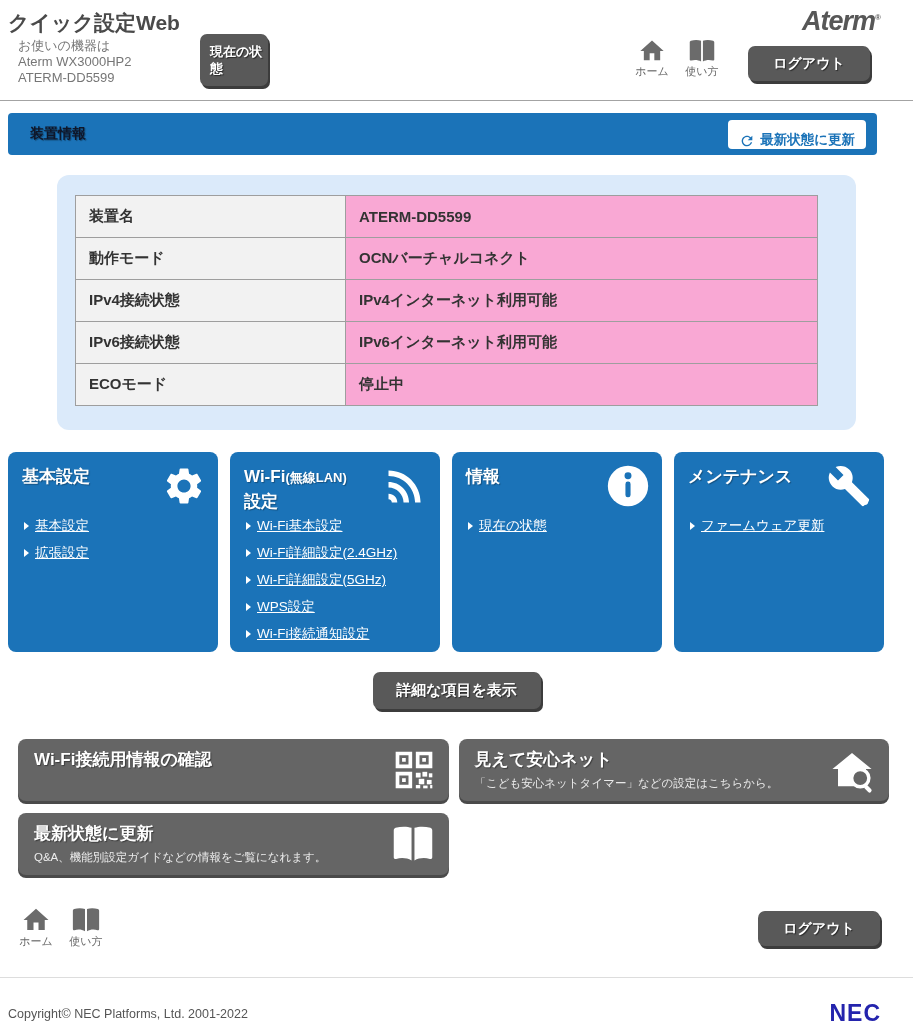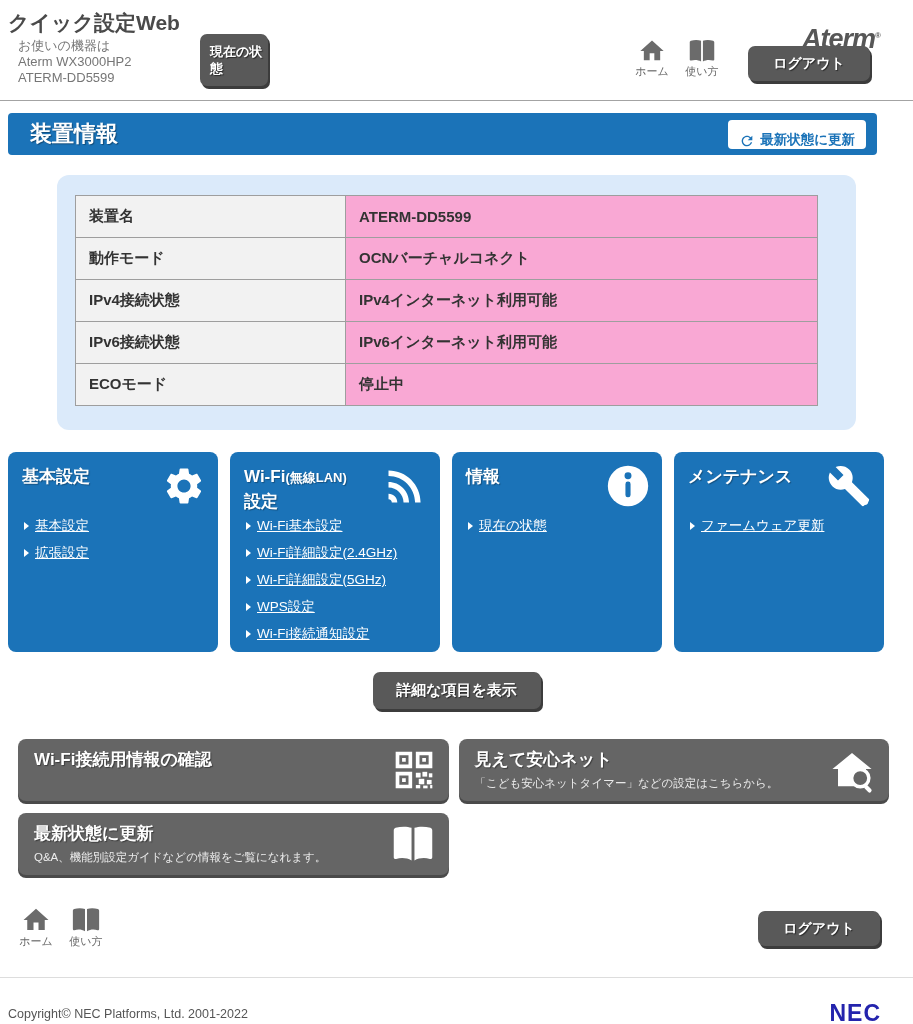--- a/index.html
+++ b/index.html
@@ -13,34 +13,34 @@
   .header { position:relative; height:101px; border-bottom:1px solid #a3a3a3; }
   .app-title { position:absolute; left:8px; top:9px; font-size:21px; font-weight:bold; color:#4a4a4a; }
   .device-lines { position:absolute; left:18px; top:38px; font-size:13px; color:#767676; line-height:16px; }
   .gbtn {
     background:#595959; color:#fff; border:none; border-radius:7px; cursor:pointer;
     font-weight:bold; text-shadow:1px 1px 1px rgba(0,0,0,.55);
     box-shadow:2px 3px 0 #3c3c3c;
     font-family:"Liberation Sans","DejaVu Sans",sans-serif;
   }
   .current-status-btn { position:absolute; left:200px; top:34px; width:68px; height:52px; font-size:13px; line-height:17px; text-align:left; padding-left:10px; }
-  .aterm-logo { position:absolute; right:33px; top:24px; font-size:27px; font-weight:bold; font-style:italic; color:#575757; letter-spacing:-1px; }
+  .aterm-logo { position:absolute; right:33px; top:6px; font-size:27px; font-weight:bold; font-style:italic; color:#575757; letter-spacing:-1px; }
   .aterm-logo sup { font-size:8px; font-style:normal; }
   .icon-nav { position:absolute; width:52px; text-align:center; cursor:pointer; }
   .icon-nav .nav-label { font-size:11px; color:#666; margin-top:-1px; }
   .hdr-home { left:626px; top:37px; }
   .hdr-guide { left:676px; top:37px; }
   .hdr-logout { position:absolute; left:748px; top:46px; width:122px; height:35px; font-size:14px; }
 
   
   .section-bar {
     margin:12px 36px 0 8px; height:42px; background:#1b73b8; border-radius:4px;
     display:flex; align-items:center; justify-content:space-between; padding:0 11px 0 22px;
   }
-  .section-title { color:#ffffff; font-size:22px; font-weight:bold; text-shadow:1px 1px 1px rgba(0,0,0,.35); }
+  .section-title { color:#0f172a; font-size:14px; font-weight:bold; text-shadow:1px 1px 1px rgba(0,0,0,.35); }
   .refresh-btn {
     background:#fff; color:#1b73b8; border:none; border-radius:4px; height:29px; padding:0 11px;
     display:flex; align-items:flex-end; gap:5px; font-size:13.5px; font-weight:bold; cursor:pointer;
     font-family:"Liberation Sans","DejaVu Sans",sans-serif;
   }
 
   
   .info-panel { margin:20px 0 0 57px; width:799px; background:#dbeafa; border-radius:12px; padding:20px 28px 24px 18px; }
   .device-table { border-collapse:collapse; width:743px; background:#f9a8d4;font-weight:bold; }
   .device-table td { border:1px solid #9e9e9e; height:42px; font-size:15px; color:#333; padding:0 13px; }

